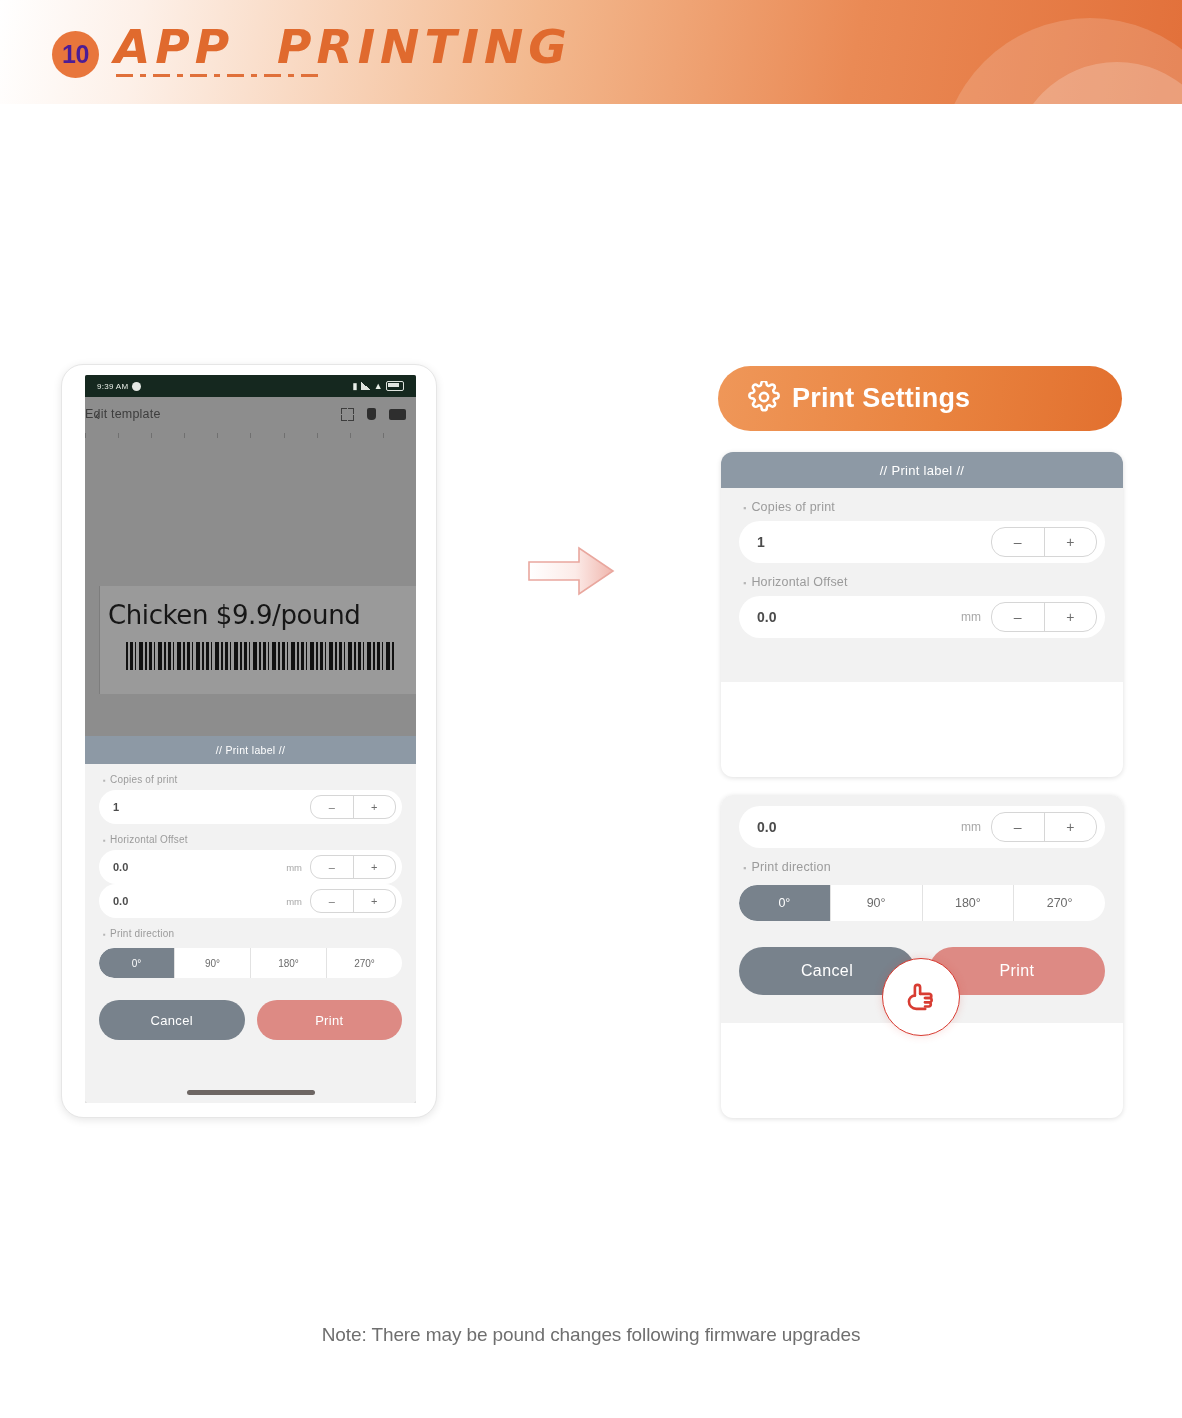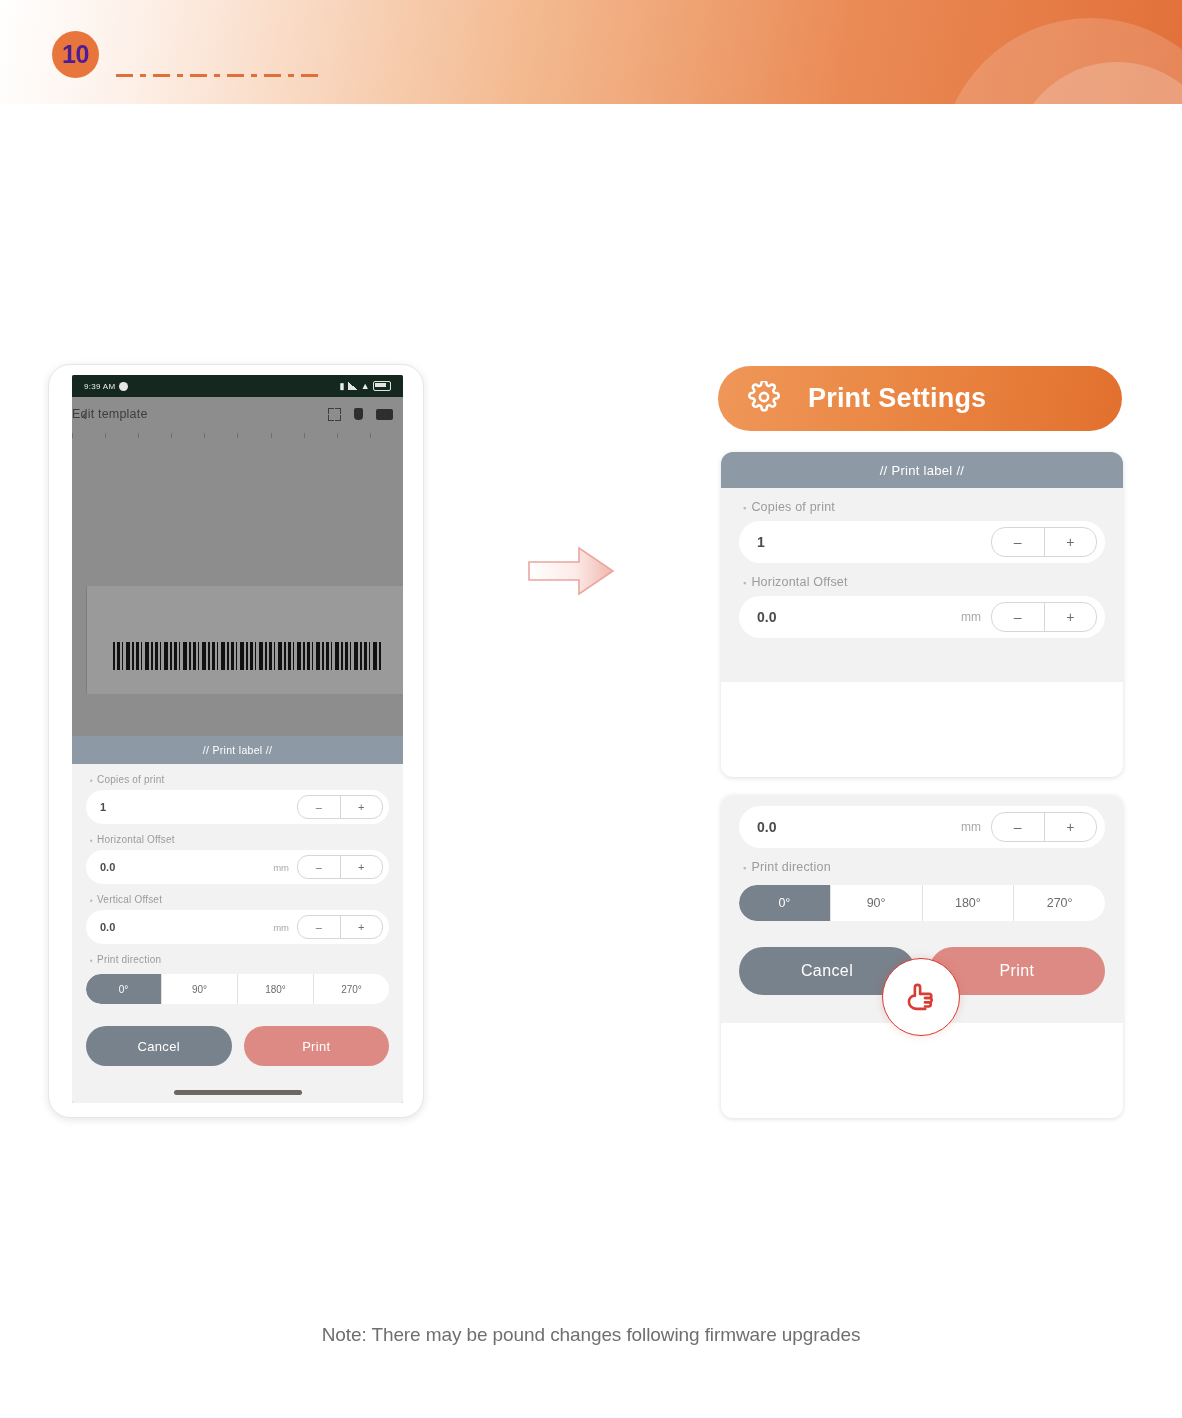--- a/index.html
+++ b/index.html
@@ -74,21 +74,21 @@
     background-image: repeating-linear-gradient(to right,
         #e0703a 0px, #e0703a 17px,
         transparent 17px, transparent 24px,
         #e0703a 24px, #e0703a 30px,
         transparent 30px, transparent 37px);
   }
 
   
   .phone {
     position: absolute;
-    left: 48px; top: 364px;
+    left: 61px; top: 364px;
     width: 376px; height: 754px;
     background: #ffffff;
     border: 1px solid #e6e6e6;
     border-radius: 22px;
     box-shadow: 0 2px 9px rgba(0,0,0,0.10);
     box-sizing: border-box;
   }
   .phone-screen {
     position: absolute;
     left: 23px; top: 10px;
@@ -297,21 +297,21 @@
 
   
   .pill-title {
     position: absolute;
     left: 718px; top: 366px;
     width: 404px; height: 65px;
     border-radius: 33px;
     background: linear-gradient(100deg, #ef9759 0%, #e9833f 55%, #e2702f 100%);
     display: flex;
     align-items: center;
-    gap: 28px;
+    gap: 12px;
     padding-left: 30px;
     box-sizing: border-box;
     color: #ffffff;
     text-align: right;
   }
   .pill-title .ptxt {
     font-size: 27px;
     font-weight: bold;
     letter-spacing: 0.2px;
   }
@@ -427,20 +427,21 @@
   }
   .note-inner { display: inline-block; }
 </style>
 </head>
 <body>
 
 <div class="header">
   <div class="hdr-circle-a"></div>
   <div class="hdr-circle-b"></div>
   <div class="num-badge">10</div>
+  <div class="hdr-title">APP  PRINTING</div>
   <div class="hdr-dash"></div>
 </div>
 
 <div class="phone">
   <div class="phone-screen">
 
     <div class="status-bar">
       <div class="sb-left">
         <span>9:39 AM</span>
         <span class="sb-dot"></span>
@@ -475,20 +476,21 @@
           <i></i>
           <i></i>
           <i></i>
           <i></i>
           <i></i>
           <i></i>
           <i></i>
           <i></i>
       </div>
       <div class="label-card">
+        <div class="label-text">Chicken $9.9/pound</div>
         <div class="barcode"></div>
       </div>
     </div>
 
     <div class="sheet">
       <div class="sheet-head">// Print label //</div>
 
       <div class="fld-label">Copies of print</div>
       <div class="fld-row">
         <span class="fld-val">1</span>
@@ -501,21 +503,20 @@
       <div class="fld-label">Horizontal Offset</div>
       <div class="fld-row">
         <span class="fld-val">0.0</span>
         <span class="fld-unit">mm</span>
         <span class="stepper">
           <div>–</div>
           <div>+</div>
         </span>
       </div>
 
-      <div class="fld-label">Vertical Offset</div>
       <div class="fld-row">
         <span class="fld-val">0.0</span>
         <span class="fld-unit">mm</span>
         <span class="stepper">
           <div>–</div>
           <div>+</div>
         </span>
       </div>
 
       <div class="fld-label">Print direction</div>

